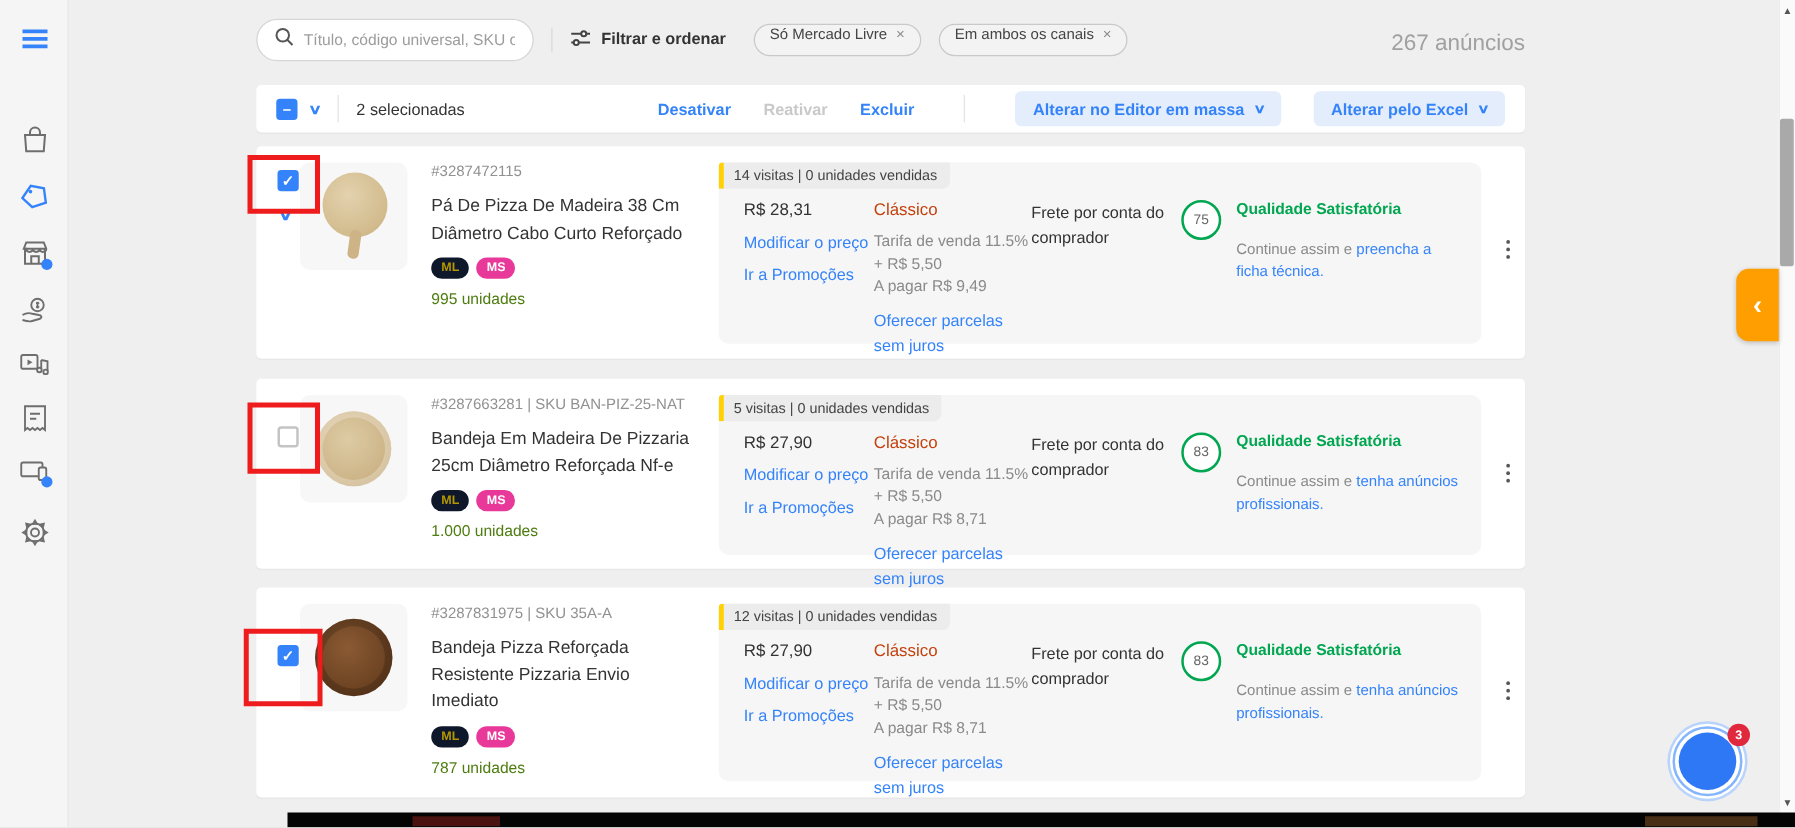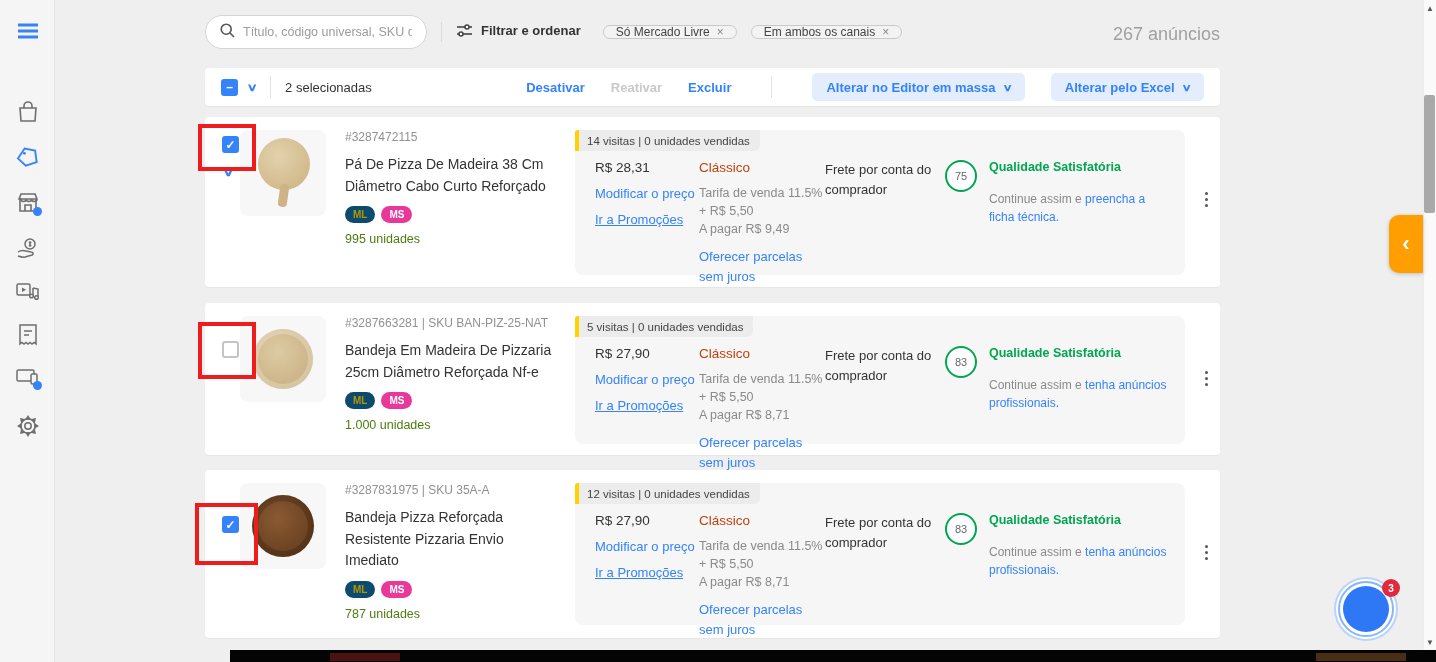--- a/index.html
+++ b/index.html
@@ -12,21 +12,21 @@
   .s-item svg { display:block; }
   .dot-badge { position:absolute; width:9px; height:9px; border-radius:50%; background:#3483fa; right:13px; bottom:-2px; }
 
   
   .topbar { position:absolute; left:205px; top:14px; width:1015px; height:36px; display:flex; align-items:center; }
   .search-box { display:flex; align-items:center; gap:8px; width:222px; height:34px; background:#fff; border:1px solid #d5d5d5; border-radius:17px; padding:0 14px; }
   .search-box input { border:none; outline:none; flex:1; font-size:12.5px; color:#444; background:transparent; font-family:"Liberation Sans",sans-serif; }
   .search-box input::placeholder { color:#9c9c9c; }
   .tb-divider { width:1px; height:20px; background:#d9d9d9; margin:0 14px; }
   .filter-btn { display:flex; align-items:flex-start; gap:8px; font-size:13px; color:#333; font-weight:bold; cursor:pointer; }
-  .chip { display:flex; align-items:center; gap:7px; height:14px; padding:0 12px; border:1px solid #c9c9c9; border-radius:14px; font-size:12px; color:#444; margin-left:14px; background:#f3f3f3; cursor:pointer; }
+  .chip { display:flex; align-items:flex-start; gap:7px; height:26px; padding:0 12px; border:1px solid #c9c9c9; border-radius:14px; font-size:12px; color:#444; margin-left:14px; background:#f3f3f3; cursor:pointer; }
   .chip .x { color:#8a8a8a; font-size:12px; cursor:pointer; }
   .listing-count { position:absolute; right:0; top:10px; font-size:18px; color:#a0a0a0; }
 
   
   .action-card { position:absolute; left:205px; top:68px; width:1015px; height:38px; background:#fff; border-radius:4px; display:flex; align-items:center; padding:0 16px; box-shadow:0 1px 1px rgba(0,0,0,0.04); }
   .cb { width:17px; height:17px; border-radius:3px; border:2px solid #c4c4c4; background:#fff; display:flex; align-items:center; justify-content:center; cursor:pointer; }
   .cb.filled { background:#3483fa; border-color:#3483fa; color:#fff; font-size:12px; font-weight:bold; line-height:1; }
   .chev { color:#3483fa; font-size:11px; font-weight:bold; transform:scaleX(1.4); cursor:pointer; }
   .ab-divider { width:1px; height:22px; background:#e3e3e3; margin:0 14px; }
   .ab-selected { font-size:13px; color:#333; }
@@ -39,33 +39,33 @@
   
   .row { position:absolute; left:205px; width:1015px; background:#fff; border-radius:4px; box-shadow:0 1px 1px rgba(0,0,0,0.04); }
   .row-cb { position:absolute; left:17px; top:19px; }
   .row-expander { position:absolute; left:19px; top:48px; color:#3483fa; font-size:12px; font-weight:bold; transform:scaleX(1.5); cursor:pointer; }
   .thumb { position:absolute; left:35px; top:13px; width:86px; height:86px; background:#f7f7f7; border-radius:8px; display:flex; align-items:center; justify-content:center; cursor:pointer; }
   .p-col { position:absolute; left:140px; top:13px; width:215px; }
   .p-id { font-size:12px; color:#919191; margin-bottom:10px; }
   .p-title { font-size:14px; color:#333; line-height:1.55; cursor:pointer; }
   .p-badges { display:flex; gap:6px; margin-top:9px; }
   .badge { height:17px; padding:0 8px; border-radius:9px; font-size:10px; font-weight:bold; display:flex; align-items:center; }
-  .badge.ml { background:#0c4a6e; color:#b39700; }
+  .badge.ml { background:#0f172a; color:#b39700; }
   .badge.ms { background:#e8399b; color:#fff; }
   .p-units { font-size:12.5px; color:#4d7c0f; margin-top:9px; }
 
   .stats { position:absolute; left:370px; top:13px; width:610px; background:#f6f6f6; border-radius:8px; }
   .visits-chip { position:absolute; left:0; top:0; display:flex; align-items:center; height:21px; background:#ececec; border-radius:3px 0 6px 0; overflow:hidden; }
   .visits-chip .bar { width:4px; height:100%; background:#ffd100; }
   .visits-chip .txt { font-size:11.5px; color:#444; padding:0 10px 0 8px; }
   .stats-grid { position:absolute; left:0; top:30px; right:0; }
   .sg-col { position:absolute; top:0; }
   .price { font-size:13.5px; color:#333; }
   .blue-link { font-size:13px; color:#3483fa; cursor:pointer; line-height:1.5; }
-  .mt8 { margin-top:9px; } .mt6 { margin-top:6px;text-decoration:underline; }
+  .mt8 { margin-top:9px; } .mt6 { margin-top:6px; }
   .ltype { font-size:13.5px; color:#c2410c; }
   .fee { font-size:12.5px; color:#8a8a8a; line-height:1.45; }
   .ship { font-size:13px; color:#333; line-height:1.5; }
   .q-wrap { display:flex; gap:12px; }
   .q-ring { width:32px; height:32px; min-width:32px; border-radius:50%; border:2px solid #00a650; display:flex; align-items:center; justify-content:center; font-size:11px; color:#666; background:#fff; }
   .q-title { font-size:12.5px; font-weight:bold; color:#00a650; }
   .q-desc { font-size:12px; color:#8a8a8a; line-height:1.5; margin-top:16px; width:182px; }
   .q-desc .blue { color:#3483fa; cursor:pointer; }
   .kebab { position:absolute; right:12px; display:flex; flex-direction:column; gap:3px; cursor:pointer; }
   .kebab i { width:3px; height:3px; border-radius:50%; background:#555; }

